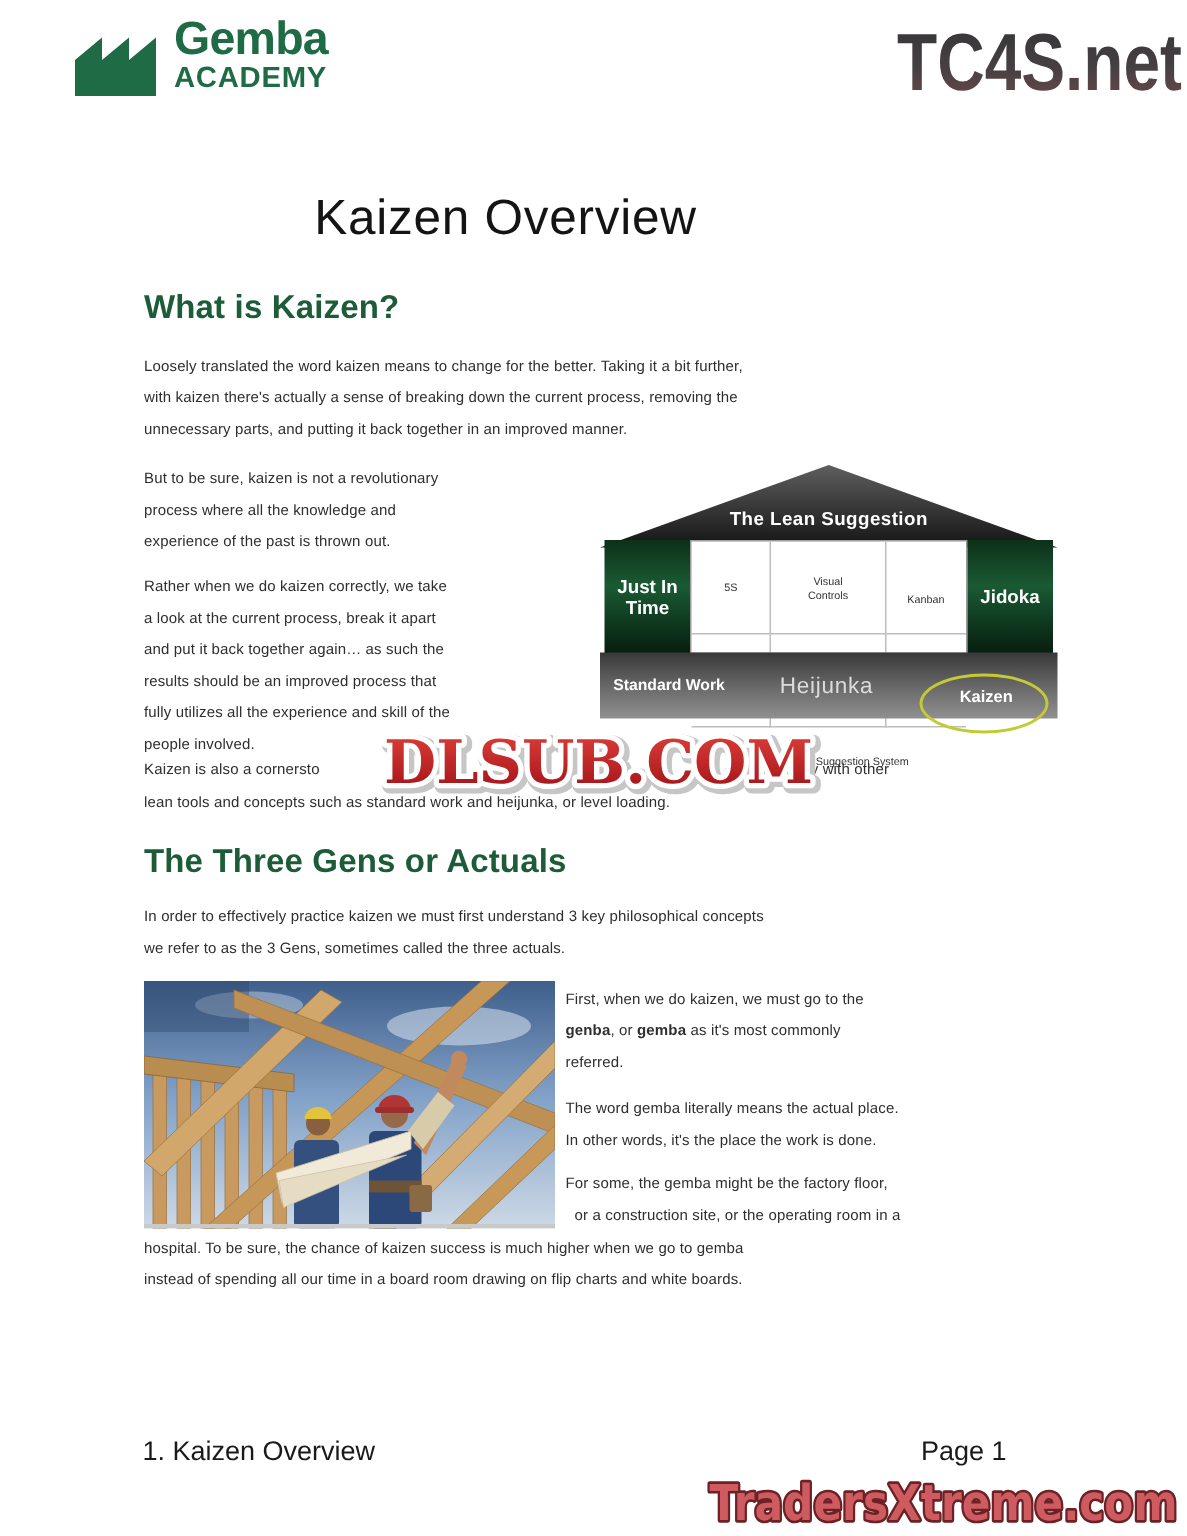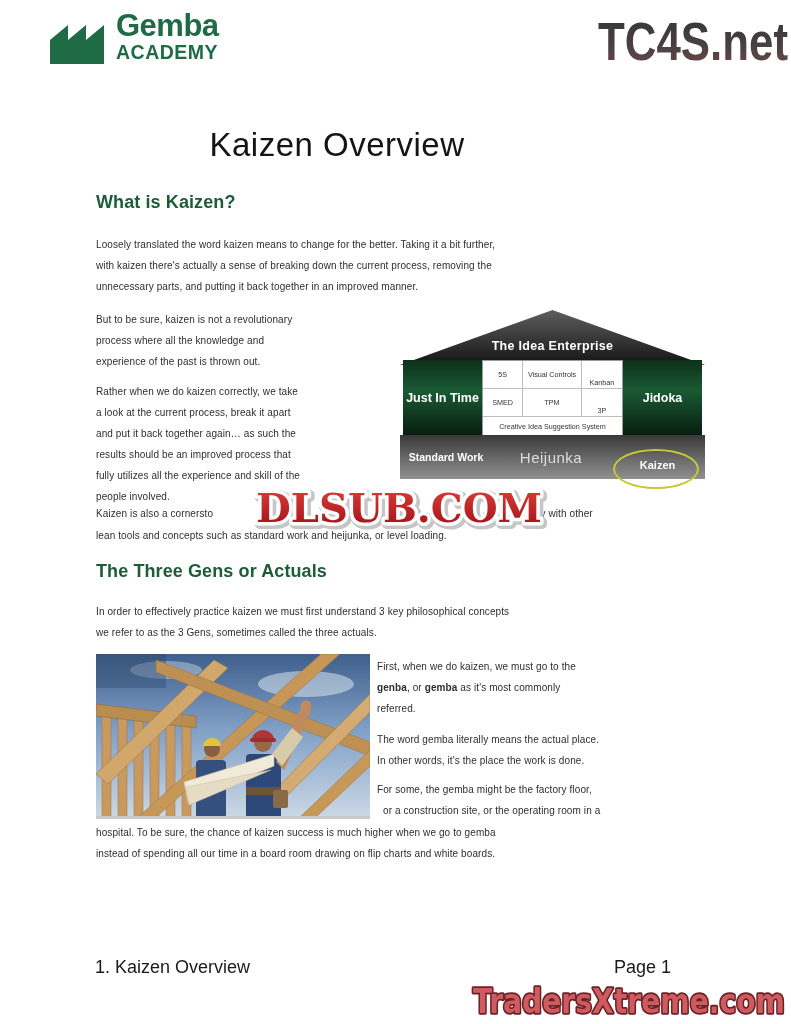--- a/index.html
+++ b/index.html
@@ -1,38 +1,38 @@
 <!DOCTYPE html>
 <html><head>
 <meta charset="utf-8">
 <style>
   html,body{margin:0;padding:0;background:#ffffff;}
   .page{position:relative;width:791px;height:1024px;background:#fff;overflow:hidden;
         font-family:"Liberation Sans",sans-serif;color:#2e2e2e;}
   .abs{position:absolute;}
   .ln{display:block;}
   .body-text{font-size:10px;line-height:21px;letter-spacing:0.1px;}
-  .green-h{color:#1d5c38;font-weight:bold;font-size:18px;letter-spacing:0.1px;}
+  .green-h{color:#1d5c38;font-weight:bold;font-size:22px;letter-spacing:0.1px;}
   .title{width:674px;text-align:center;font-size:33px;font-weight:400;color:#141414;letter-spacing:0.5px;}
   
   .logo{display:flex;align-items:flex-start;}
   .logo-text{margin-left:8px;color:#1e6b45;line-height:1;}
   .logo-l1{font-size:31px;font-weight:bold;letter-spacing:-0.5px;}
   .logo-l2{font-size:19.5px;font-weight:bold;letter-spacing:0.5px;margin-top:2px;}
   
   .diagram{width:305px;height:170px;}
   .roof-label{top:30px;left:0;width:100%;text-align:center;color:#fff;font-weight:bold;font-size:12.5px;letter-spacing:0.3px;}
   .house-body{top:51px;left:3px;width:299px;height:76px;display:flex;}
   .pillar{width:79px;display:flex;align-items:center;justify-content:center;text-align:center;
           color:#fff;font-weight:bold;font-size:12.5px;
           background:linear-gradient(180deg,#0d3019 0%,#1a5a33 40%,#071d0f 100%);}
   .toolgrid{flex:1;background:#fff;border:1px solid #9a9a9a;display:grid;
             grid-template-columns:29% 42% 29%;grid-template-rows:1fr 1fr 0.62fr;
             font-size:7.2px;color:#333;text-align:center;}
-  .cell{display:flex;align-items:center;justify-content:center;border-right:1px solid #bdbdbd;border-bottom:1px solid #bdbdbd;padding:1px;}
+  .cell{display:flex;align-items:center;justify-content:center;border-right:1px solid #bdbdbd;border-bottom:1px solid #bdbdbd;padding:18px;}
   .cell.c3{border-right:none;margin-top:16px;}
   .cell.wide{grid-column:1/4;border-right:none;border-bottom:none;}
   .foundation{bottom:0;left:0;width:100%;height:44px;display:flex;align-items:center;color:#fff;
               background:linear-gradient(180deg,#383838 0%,#6b6b6b 55%,#909090 100%);}
   .f-std{width:92px;text-align:center;font-weight:bold;font-size:10.5px;line-height:1.15;}
   .f-hei{flex:1;text-align:center;font-size:15px;color:#dcdcdc;letter-spacing:0.5px;}
   .f-kai{width:95px;position:relative;text-align:center;font-weight:bold;font-size:11px;margin-top:16px;}
   .kaizen-ellipse{position:absolute;left:3px;top:-10px;width:82px;height:36px;border:2px solid #c4ca35;border-radius:50%;}
   
   .gap{display:inline-block;width:270px;}
@@ -97,21 +97,21 @@
   <div class="abs diagram" style="left:400px;top:309px;">
     <svg class="abs" style="left:0;top:0;" width="305" height="57" viewBox="0 0 305 57">
       <defs>
         <linearGradient id="roofg" x1="0" y1="0" x2="0" y2="1">
           <stop offset="0%" stop-color="#5e5e5e"></stop>
           <stop offset="100%" stop-color="#141414"></stop>
         </linearGradient>
       </defs>
       <polygon points="152.5,1 305,56 0,56" fill="url(#roofg)"></polygon>
     </svg>
-    <div class="abs roof-label">The Idea Enterprise</div>
+    <div class="abs roof-label">The Lean Suggestion</div>
     <div class="abs house-body">
       <div class="pillar">Just In Time</div>
       <div class="toolgrid">
         <div class="cell">5S</div>
         <div class="cell">Visual Controls</div>
         <div class="cell c3">Kanban</div>
         <div class="cell">SMED</div>
         <div class="cell">TPM</div>
         <div class="cell c3">3P</div>
         <div class="cell wide">Creative Idea Suggestion System</div>

